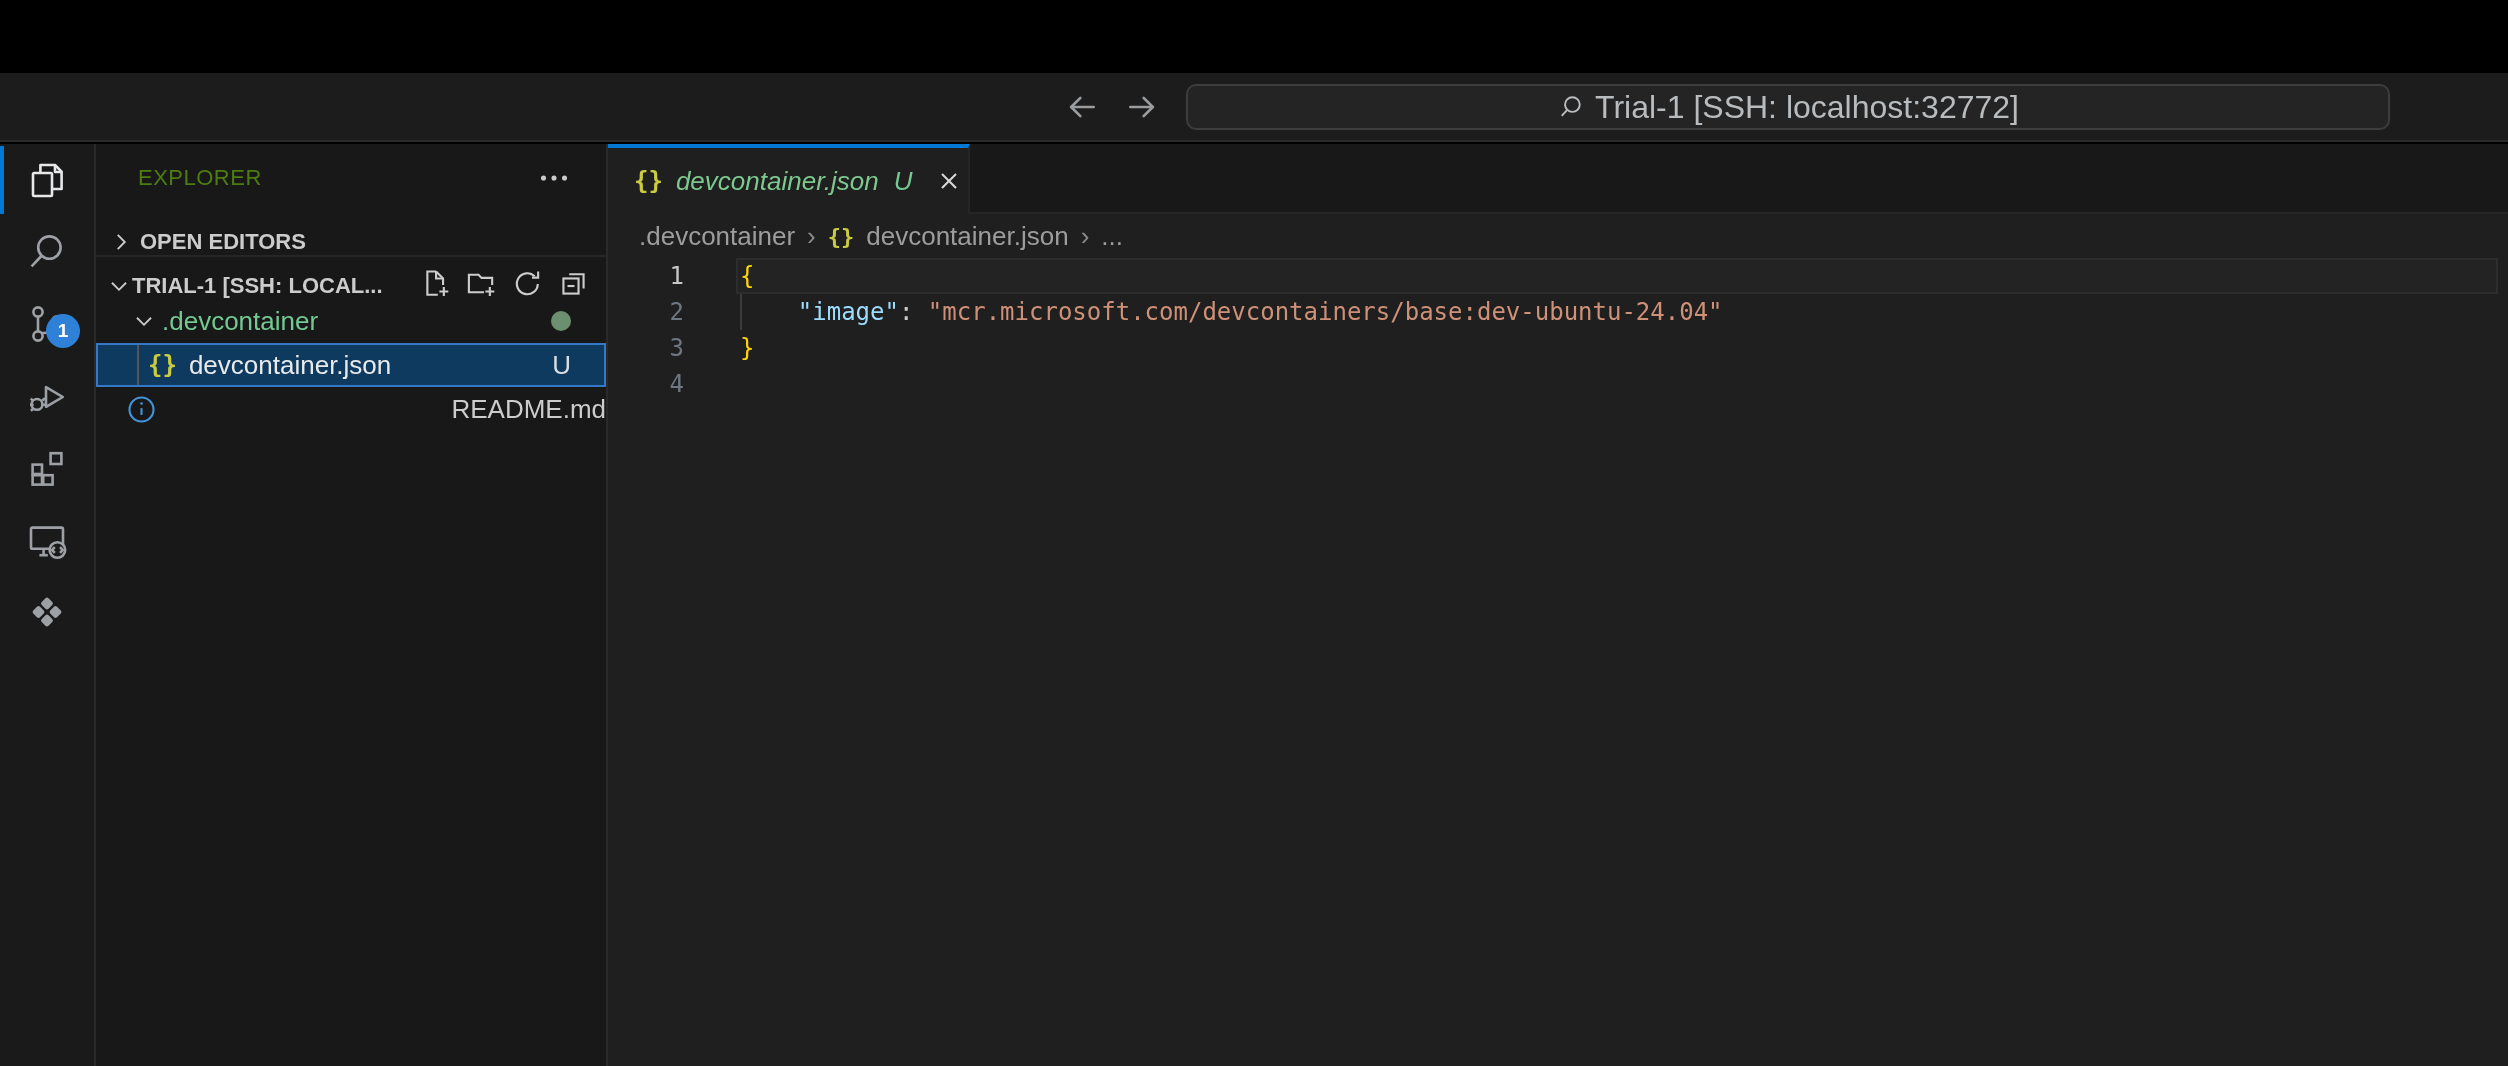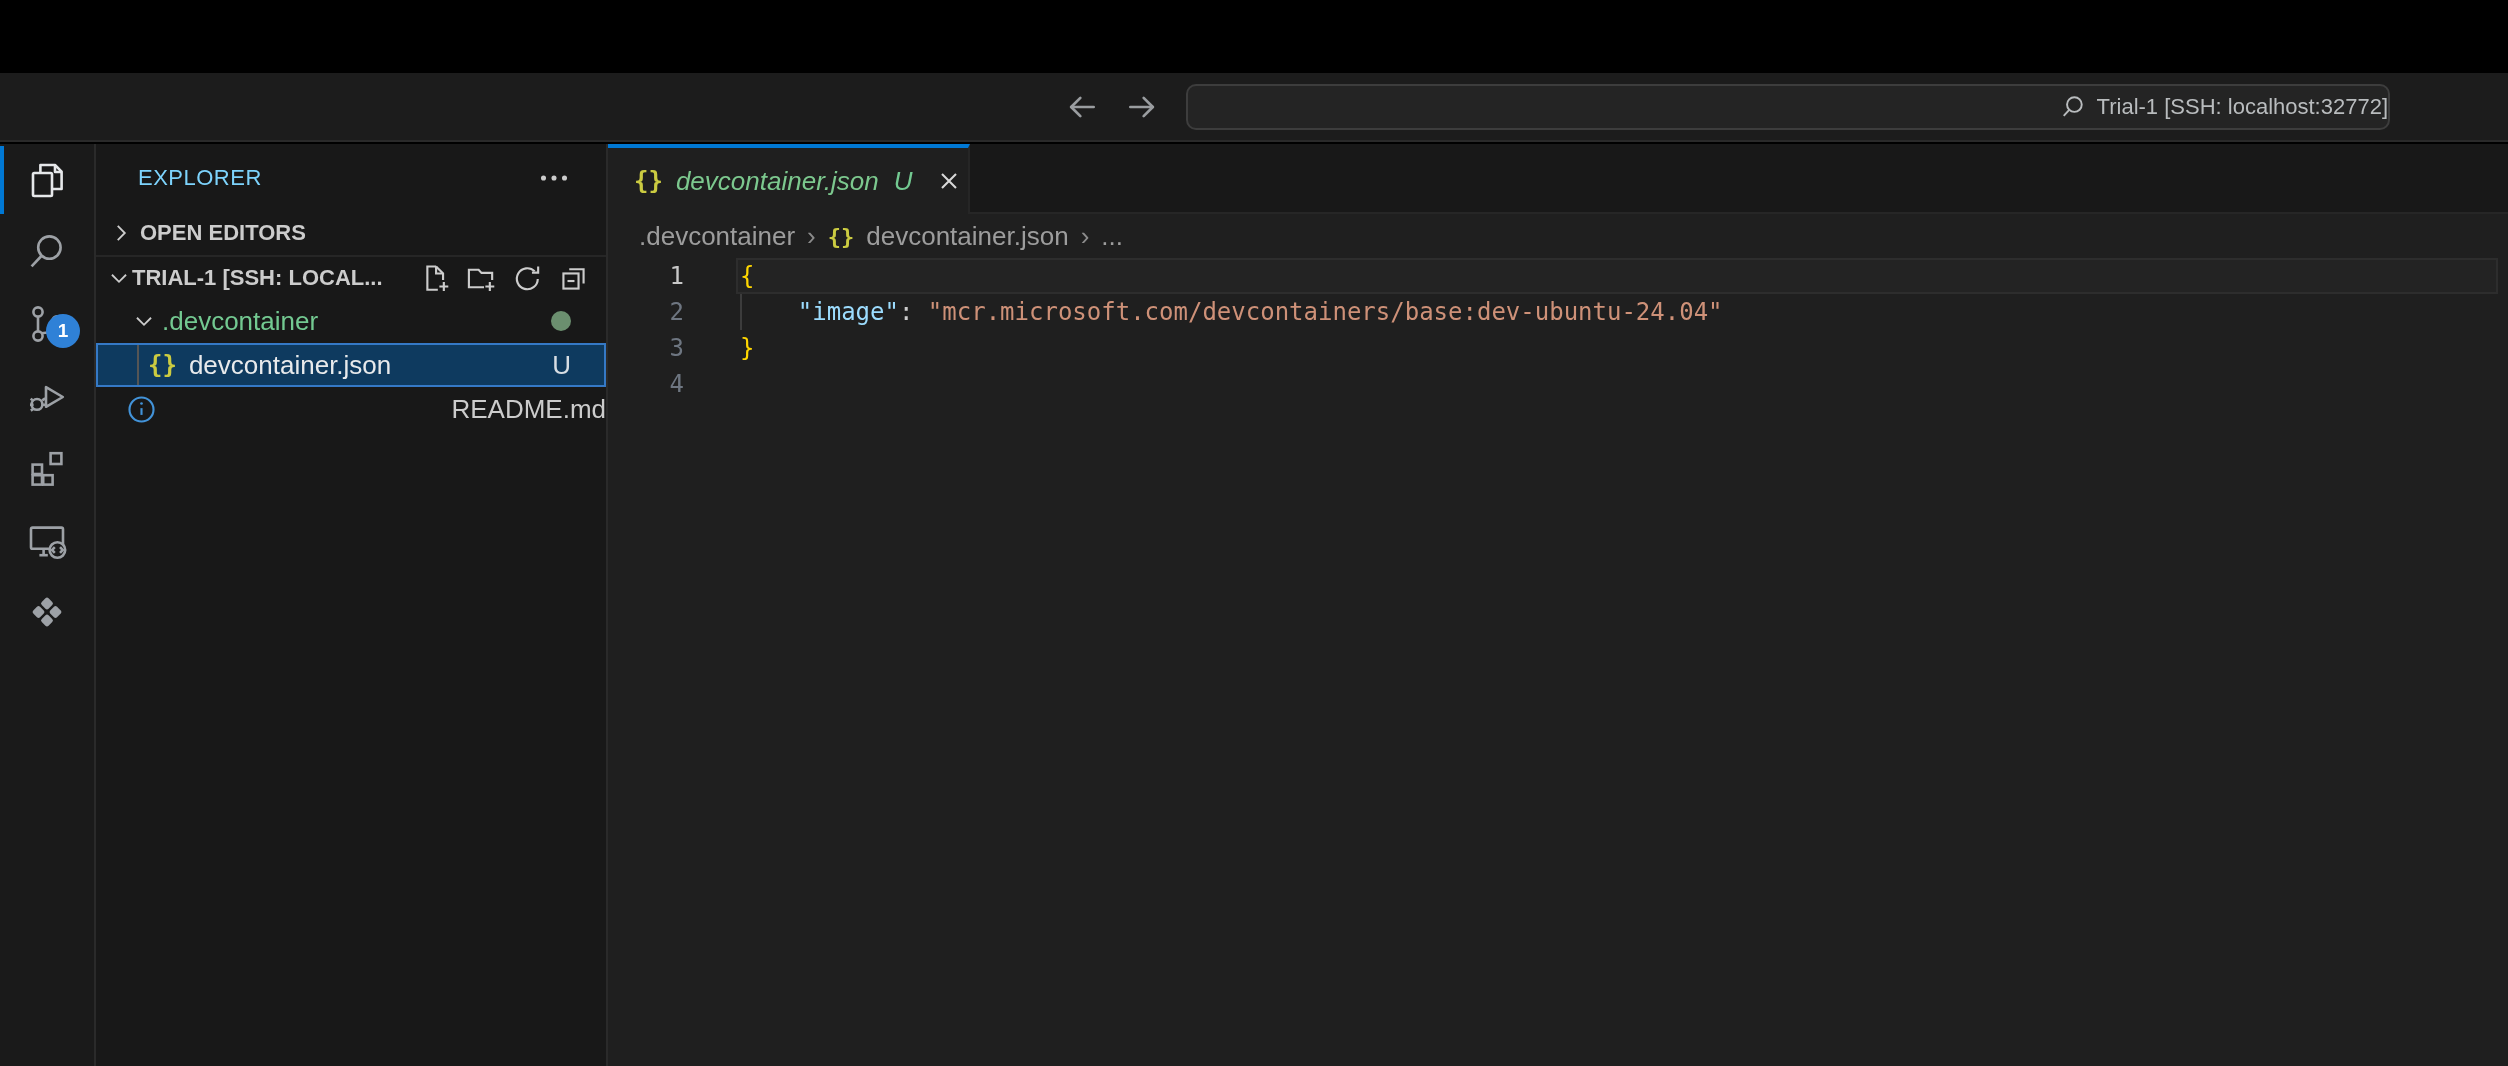--- a/index.html
+++ b/index.html
@@ -10,22 +10,22 @@
   #menubar { position:absolute; left:0; top:0; width:2508px; height:73px; background:#000; }
 
   
   #titlebar { position:absolute; left:0; top:73px; width:2508px; height:69px;
               background:#1c1c1c; border-bottom:2px solid #2a2a2a; }
   .nav-arrow { position:absolute; top:14px; width:40px; height:40px; color:#9a9da0; }
   #nav-back { left:1062px; }
   #nav-fwd  { left:1122px; }
   #command-center { position:absolute; left:1186px; top:11px; width:1204px; height:46px;
                     background:#242424; border:2px solid #3d3d3d; border-radius:10px;
-                    display:flex; align-items:center; justify-content:flex-end; gap:10px;
-                    color:#b9bcbe; font-size:22px; }
+                    display:flex; align-items:center; justify-content:center; gap:10px;
+                    color:#b9bcbe; font-size:32px; }
   #command-center svg { width:28px; height:28px; }
 
   
   #main { position:absolute; left:0; top:144px; width:2508px; height:922px; display:flex; }
 
   
   #activitybar { width:96px; background:#1a1a1a; border-right:2px solid #2a2a2a;
                  display:flex; flex-direction:column; }
   .ab-item { position:relative; height:72px; display:flex; align-items:center; justify-content:center;
              color:#9da1a6; }
@@ -33,22 +33,22 @@
   .ab-item.active { color:#e6e8ea; }
   .ab-item.active::before { content:""; position:absolute; left:0; top:2px; bottom:2px; width:4px; background:#0078d4; }
   .ab-badge { position:absolute; left:46px; top:26px; width:34px; height:34px; border-radius:50%;
               background:#2f81d7; color:#fff; font-size:19px; font-weight:700;
               display:flex; align-items:center; justify-content:center; }
 
   
   #sidebar { width:512px; background:#181818; border-right:2px solid #2a2a2a; position:relative;
              color:#cccccc; }
   #sb-header { height:67px; display:flex; align-items:center; padding:0 34px 0 42px; }
-  #sb-title { font-size:22px; letter-spacing:.5px; color:#7dd3fc; flex:1; }
-  .section-row { height:44px; display:flex; align-items:center; font-weight:700; font-size:22px; }
+  #sb-title { font-size:22px; letter-spacing:.5px; color:#4d7c0f; flex:1; }
+  .section-row { height:44px; display:flex; align-items:flex-end; font-weight:700; font-size:22px; }
   #open-editors { padding-left:12px; gap:6px; }
   #workspace-row { padding-left:10px; border-top:2px solid #262626; }
   #workspace-row .ws-label { white-space:nowrap; overflow:hidden; flex:1; }
   .ws-actions { display:flex; align-items:center; gap:15px; padding-right:17px; }
   .ws-actions svg { width:31px; height:31px; color:#cccccc; }
   .chev { width:26px; height:26px; flex:0 0 auto; color:#cccccc; }
 
   .tree-row { height:44px; display:flex; align-items:center; font-size:26px; position:relative; }
   #row-folder { padding-left:35px; }
   #row-folder .folder-name { color:#73c991; margin-left:5px; }

